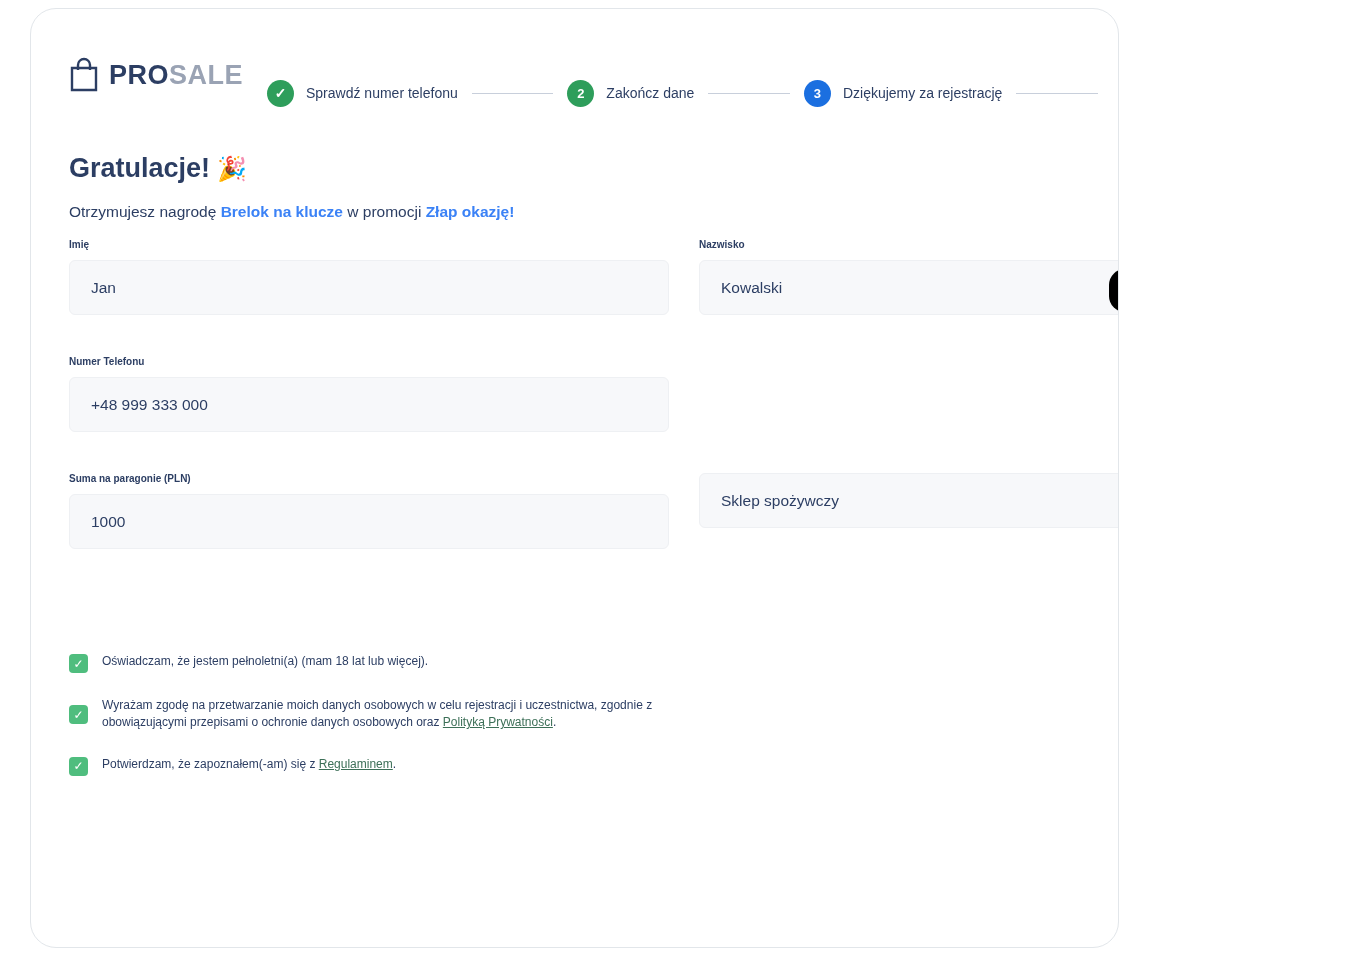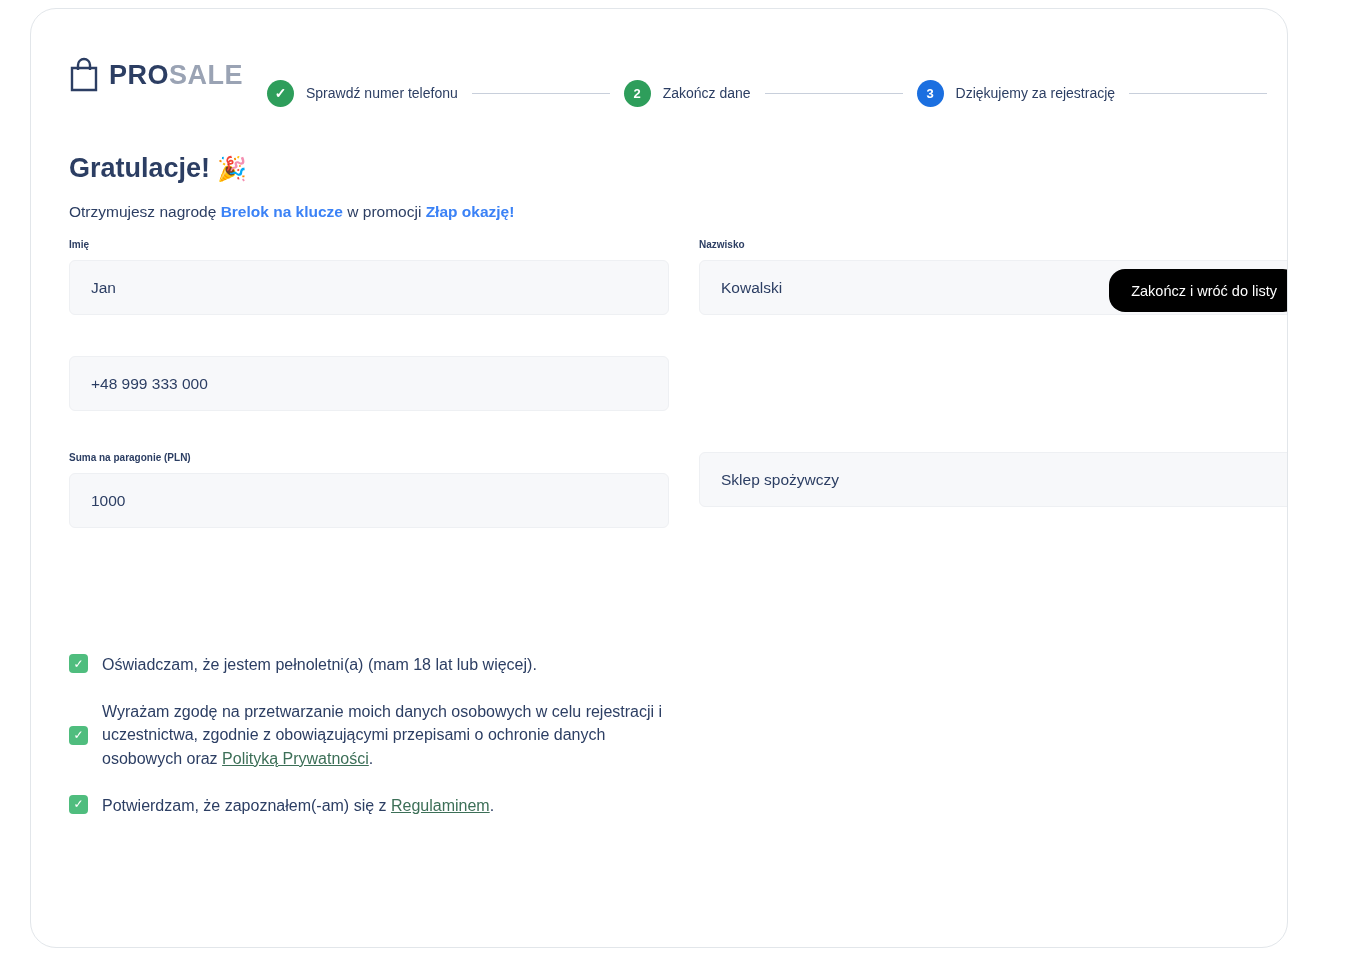--- a/index.html
+++ b/index.html
@@ -8,21 +8,21 @@
     padding: 0;
     width: 1366px;
     height: 955px;
     background: #ffffff;
     font-family: "Liberation Sans", sans-serif;
   }
   .app-window {
     position: absolute;
     left: 30px;
     top: 8px;
-    width: 1258px;
+    width: 1089px;
     height: 940px;
     background: #ffffff;
     border: 1px solid #e2e6ea;
     border-radius: 26px;
     overflow: hidden;
   }
   
   .header {
     position: absolute;
     left: 0; top: 0;
@@ -192,21 +192,21 @@
     font-size: 12px;
     display: flex;
     align-items: center;
     justify-content: center;
     flex: 0 0 auto;
     margin-top: 1px;
     cursor: pointer;
   }
   .consent-text {
     margin-left: 14px;
-    font-size: 16px;
+    font-size: 12px;
     color: #2c3e63;
     line-height: 1.45;
   }
   .link {
     color: #3c6f57;
     text-decoration: underline;
     cursor: pointer;
   }
 </style>
 </head>
@@ -282,20 +282,21 @@
         <div class="field">
           <span class="field-label">Nazwisko</span>
           <input class="field-input bold" type="text" value="Kowalski" style="">
         </div>
       </div>
 
       <div class="spacer-row"></div>
 
       <div class="row">
         <div class="field">
+          <span class="field-label">Numer Telefonu</span>
           <input class="field-input bold" type="text" value="+48 999 333 000" style="">
         </div>
         <div class="field-empty"></div>
       </div>
 
       <div class="spacer-row"></div>
 
       <div class="row">
         <div class="field">
           <span class="field-label">Suma na paragonie (PLN)</span>

